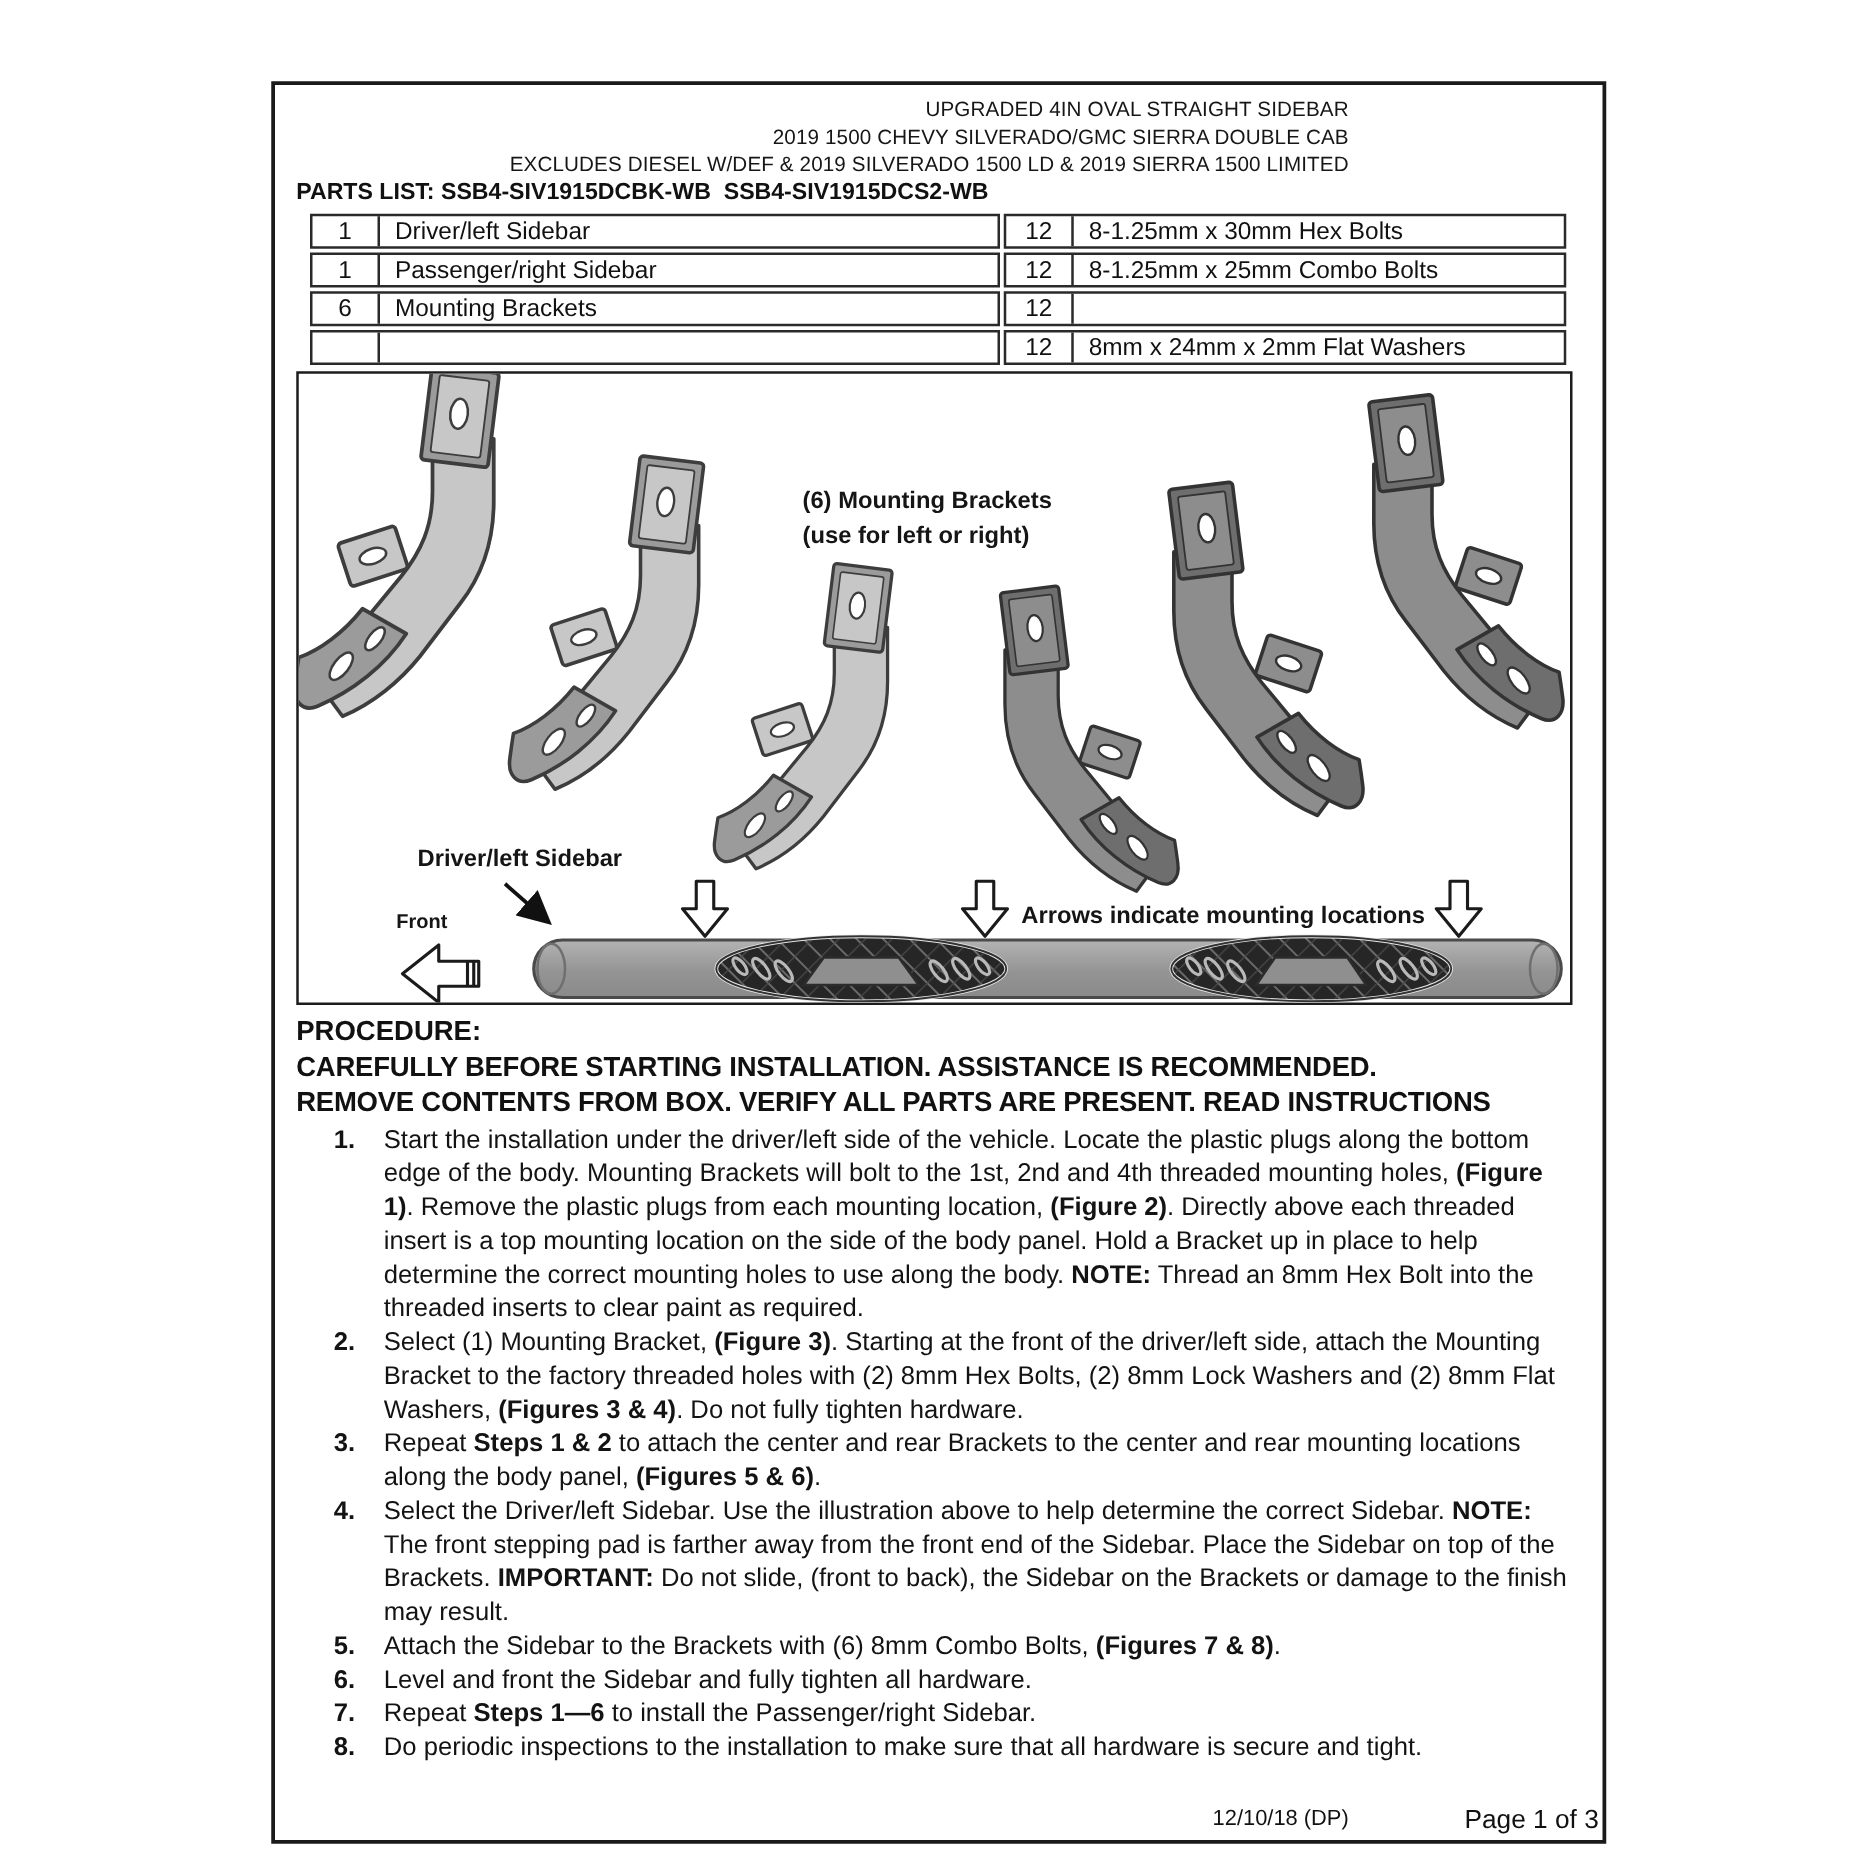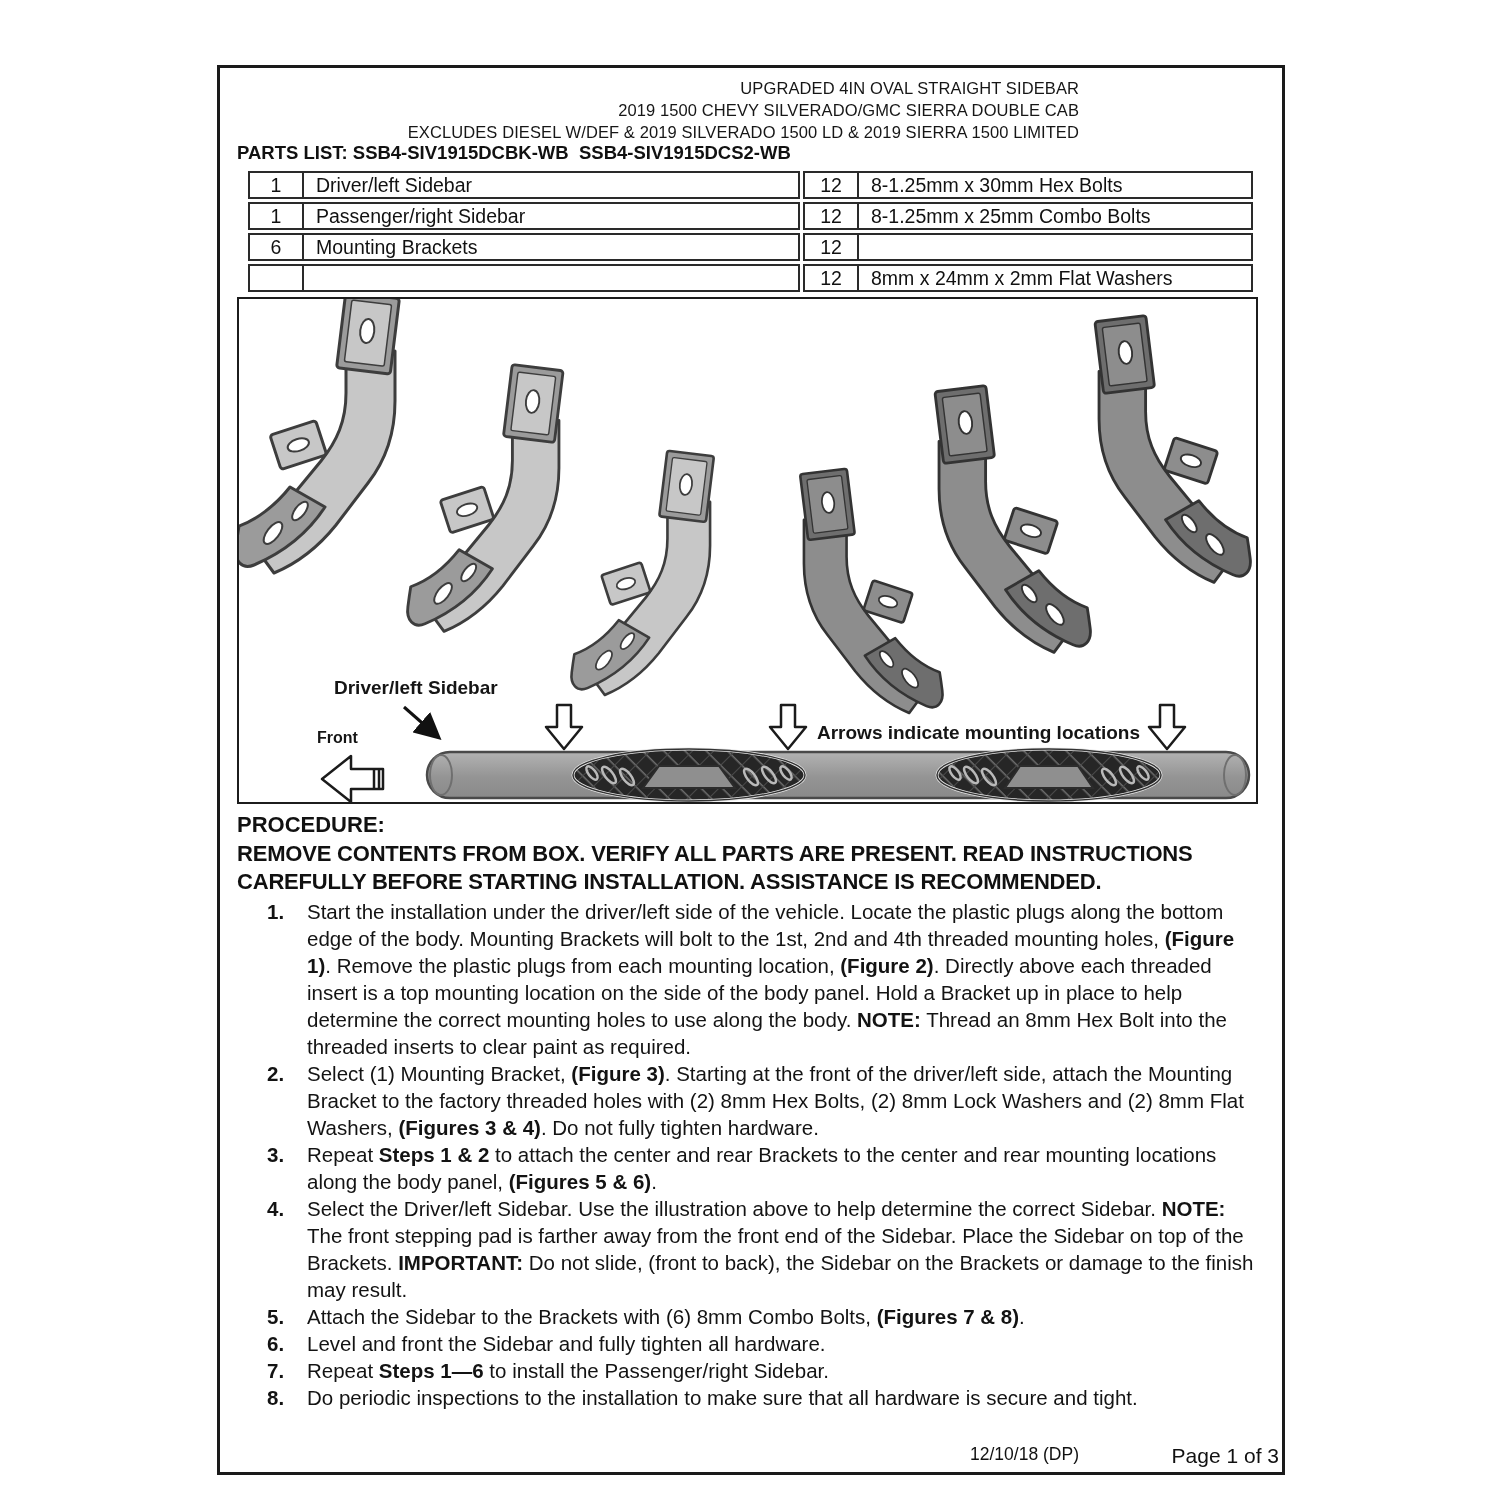--- a/index.html
+++ b/index.html
@@ -200,29 +200,33 @@
 
       <g>
         <path d="M323 760 L352 737 L352 750 L384 750 L384 770 L352 770 L352 783 Z" fill="#fff" stroke="#1b1b1b" stroke-width="2.5" stroke-linejoin="round"></path>
         <line x1="375" y1="750" x2="375" y2="770" stroke="#1b1b1b" stroke-width="2.5"></line>
         <line x1="380" y1="750" x2="380" y2="770" stroke="#1b1b1b" stroke-width="2.5"></line>
       </g>
 
       <line x1="405" y1="688" x2="438" y2="717" stroke="#111" stroke-width="3" marker-end="url(#ah)"></line>
     </svg>
 
+    <div class="fig-label lbl-brackets">
+      <div>(6) Mounting Brackets</div>
+      <div>(use for left or right)</div>
+    </div>
     <div class="fig-label lbl-sidebar">Driver/left Sidebar</div>
     <div class="fig-label lbl-front">Front</div>
     <div class="fig-label lbl-arrows">Arrows indicate mounting locations</div>
   </div>
 
   <div class="proc-head">PROCEDURE:</div>
   <div class="proc-intro">
+    <div>CAREFULLY BEFORE STARTING INSTALLATION. ASSISTANCE IS RECOMMENDED.</div>
     <div>REMOVE CONTENTS FROM BOX. VERIFY ALL PARTS ARE PRESENT. READ INSTRUCTIONS</div>
-    <div>CAREFULLY BEFORE STARTING INSTALLATION. ASSISTANCE IS RECOMMENDED.</div>
   </div>
   <div class="steps">
       <div class="step"><span class="num">1.</span><span><span>Start the installation under the driver/left side of the vehicle. Locate the plastic plugs along the bottom edge of the body. Mounting Brackets will bolt to the 1st, 2nd and 4th threaded mounting holes, </span><b>(Figure 1)</b><span>. Remove the plastic plugs from each mounting location, </span><b>(Figure 2)</b><span>. Directly above each threaded insert is a top mounting location on the side of the body panel. Hold a Bracket up in place to help determine the correct mounting holes to use along the body. </span><b>NOTE:</b><span> Thread an 8mm Hex Bolt into the threaded inserts to clear paint as required.</span></span></div>
       <div class="step"><span class="num">2.</span><span><span>Select (1) Mounting Bracket, </span><b>(Figure 3)</b><span>. Starting at the front of the driver/left side, attach the Mounting Bracket to the factory threaded holes with (2) 8mm Hex Bolts, (2) 8mm Lock Washers and (2) 8mm Flat Washers, </span><b>(Figures 3 &amp; 4)</b><span>. Do not fully tighten hardware.</span></span></div>
       <div class="step"><span class="num">3.</span><span><span>Repeat </span><b>Steps 1 &amp; 2</b><span> to attach the center and rear Brackets to the center and rear mounting locations along the body panel, </span><b>(Figures 5 &amp; 6)</b><span>.</span></span></div>
       <div class="step"><span class="num">4.</span><span><span>Select the Driver/left Sidebar. Use the illustration above to help determine the correct Sidebar. </span><b>NOTE:</b><span> The front stepping pad is farther away from the front end of the Sidebar. Place the Sidebar on top of the Brackets. </span><b>IMPORTANT:</b><span> Do not slide, (front to back), the Sidebar on the Brackets or damage to the finish may result.</span></span></div>
       <div class="step"><span class="num">5.</span><span><span>Attach the Sidebar to the Brackets with (6) 8mm Combo Bolts, </span><b>(Figures 7 &amp; 8)</b><span>.</span></span></div>
       <div class="step"><span class="num">6.</span><span><span>Level and front the Sidebar and fully tighten all hardware.</span></span></div>
       <div class="step"><span class="num">7.</span><span><span>Repeat </span><b>Steps 1—6</b><span> to install the Passenger/right Sidebar.</span></span></div>
       <div class="step"><span class="num">8.</span><span><span>Do periodic inspections to the installation to make sure that all hardware is secure and tight.</span></span></div>

